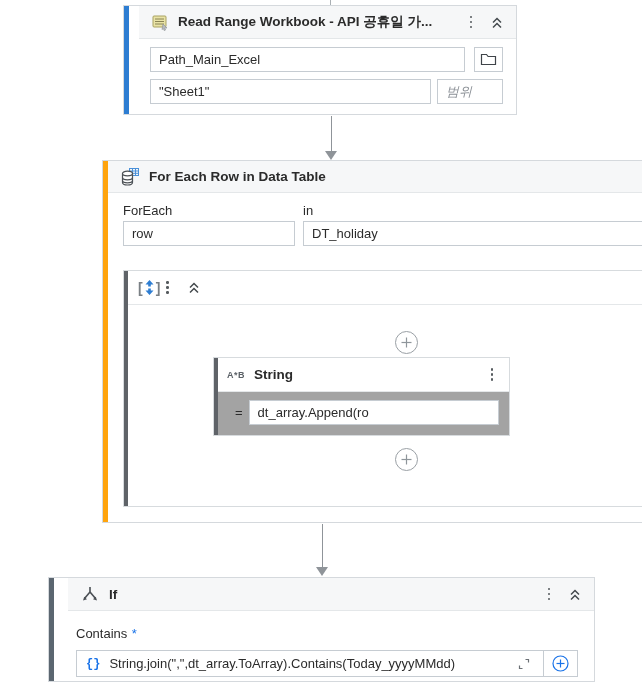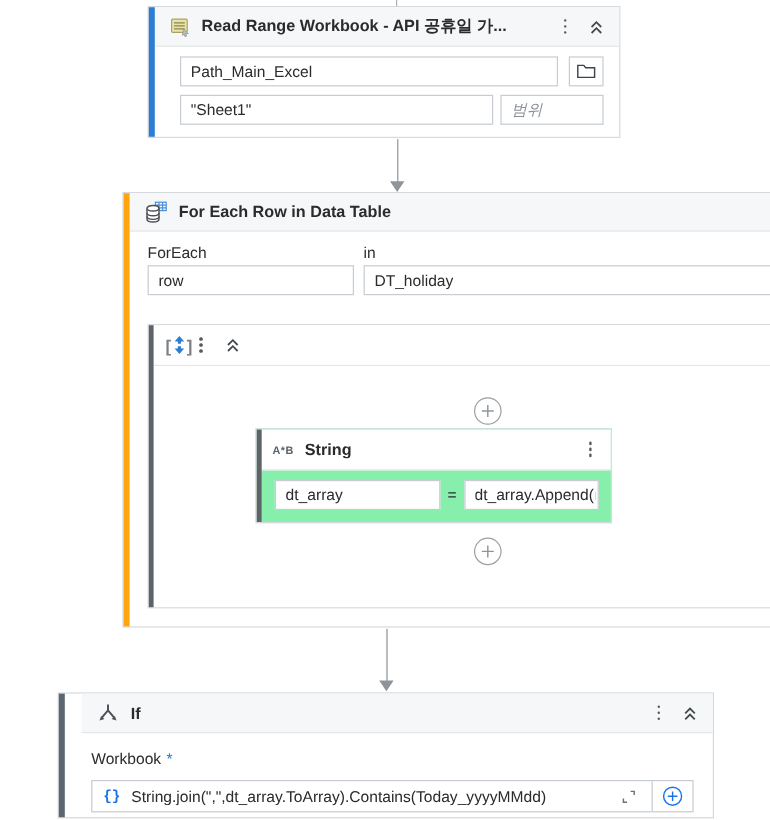--- a/index.html
+++ b/index.html
@@ -52,21 +52,21 @@
 </style>
 </head>
 <body>
 
 <div class="canvas">
 
   <div style="position:absolute; left:330px; top:0; width:1.2px; height:5px; background:#aab0b4;"></div>
 
   <div class="card" style="left:123px; top:5px; width:394px; height:110px;">
     <div class="accent" style="background:#2d7dd2;"></div>
-    <div class="hdr" style="height:33px; margin-left:5px;">
+    <div class="hdr" style="height:33px; margin-left:15px;">
       <span style="display:flex;">
         <svg width="18" height="18" viewBox="0 0 18 18">
           <rect x="2" y="3" width="13" height="11" rx="1" fill="#e9e3a6" stroke="#a9a263" stroke-width="1"></rect>
           <line x1="4" y1="6" x2="13" y2="6" stroke="#8a8455" stroke-width="1"></line>
           <line x1="4" y1="8.5" x2="13" y2="8.5" stroke="#8a8455" stroke-width="1"></line>
           <line x1="4" y1="11" x2="13" y2="11" stroke="#8a8455" stroke-width="1"></line>
           <path d="M12 11 L16 15 L13.6 15 L14.6 17 L13.2 17.6 L12.3 15.5 L11 16.6 Z" fill="#b9bcc0" stroke="#8c9094" stroke-width="0.6"></path>
         </svg>
       </span>
       <span class="hdr-title">Read Range Workbook - API 공휴일 가...</span>
@@ -86,21 +86,21 @@
       <div style="display:flex; gap:9px;">
         <input class="txt-input" style="flex: 1 1 0%;" value="Path_Main_Excel">
         <span class="icon-btn">
           <svg width="17" height="15" viewBox="0 0 17 15" fill="none" stroke="#3f4449" stroke-width="1.2">
             <path d="M1.5 2.5 h5 l1.6 2 h7.4 v8 h-14 z"></path>
           </svg>
         </span>
       </div>
       <div style="display:flex; gap:6px; margin-top:7px;">
         <input class="txt-input" style="flex: 1 1 0%;" value="&quot;Sheet1&quot;">
-        <input class="txt-input" style="width: 86px;" placeholder="범위">
+        <input class="txt-input" style="width: 66px;" placeholder="범위">
       </div>
     </div>
   </div>
 
   <div class="arrow" style="left:325px; top:116px; height:44px;">
     <div class="line" style="height:36px;"></div>
     <div class="head" style="top:35px;"></div>
   </div>
 
   <div class="card" style="left:68px; top:160px; width:601px; height:363px;margin-left:34px;">
@@ -171,33 +171,32 @@
       </div>
 
       <div style="display:flex; flex-direction:column;">
         <span class="plus-circle" style="margin-top:26px;">
           <svg width="11" height="11" viewBox="0 0 11 11" stroke="#8e959b" stroke-width="1.2">
             <line x1="5.5" y1="0.5" x2="5.5" y2="10.5"></line>
               <line x1="0.5" y1="5.5" x2="10.5" y2="5.5"></line>
           </svg>
         </span>
 
-        <div style="position:relative; margin:3px 0 0 89px; width:297px; height:79px; border:1px solid #d7dbde; background:#86efac;">
+        <div style="position:relative; margin:3px 0 0 89px; width:297px; height:79px; border:1px solid #d7dbde; background:#a3a3a3;">
           <div class="accent" style="width:4px; background:#5f6368;"></div>
           <div class="hdr white" style="height:34px; margin-left:4px; padding-left:9px;">
             <span class="assign-icon">A*B</span>
             <span class="hdr-title">String</span>
             <span class="kebab">
                 <i></i>
                 <i></i>
                 <i></i>
               </span>
           </div>
           <div style="display:flex; align-items:center; padding:8px 10px 0 15px;">
-            <input class="txt-input" style="width: 138px;" value="dt_array">
             <span class="label" style="margin:0 6px;">=</span>
             <input class="txt-input" style="flex: 1 1 0%; min-width: 0px; padding-right: 2px;" value="dt_array.Append(ro">
           </div>
         </div>
 
         <span class="plus-circle" style="margin-top:12px;">
           <svg width="11" height="11" viewBox="0 0 11 11" stroke="#8e959b" stroke-width="1.2">
             <line x1="5.5" y1="0.5" x2="5.5" y2="10.5"></line>
               <line x1="0.5" y1="5.5" x2="10.5" y2="5.5"></line>
           </svg>
@@ -231,21 +230,21 @@
         </span>
       <span class="chev">
         <svg width="14" height="13" viewBox="0 0 14 13" fill="none" stroke="#44494d" stroke-width="1.5">
           <polyline points="3,6.5 7,2.5 11,6.5"></polyline>
             <polyline points="3,11.5 7,7.5 11,11.5"></polyline>
         </svg>
       </span>
     </div>
     <div style="padding:13px 16px 0 27px;">
       <div>
-        <span class="label">Workbook</span>
+        <span class="label">Contains</span>
         <span class="label" style="color:#1a73e8;">*</span>
       </div>
       <div class="expr-box" style="margin-top:8px;">
         <span class="expr-badge">{}</span>
         <span class="expr-text">String.join(",",dt_array.ToArray).Contains(Today_yyyyMMdd)</span>
         <span class="expand-btn">
           <svg width="14" height="14" viewBox="0 0 14 14" fill="none" stroke="#6b7075" stroke-width="1.2">
             <polyline points="8.5,2.5 11.5,2.5 11.5,5.5"></polyline>
             <polyline points="5.5,11.5 2.5,11.5 2.5,8.5"></polyline>
           </svg>

